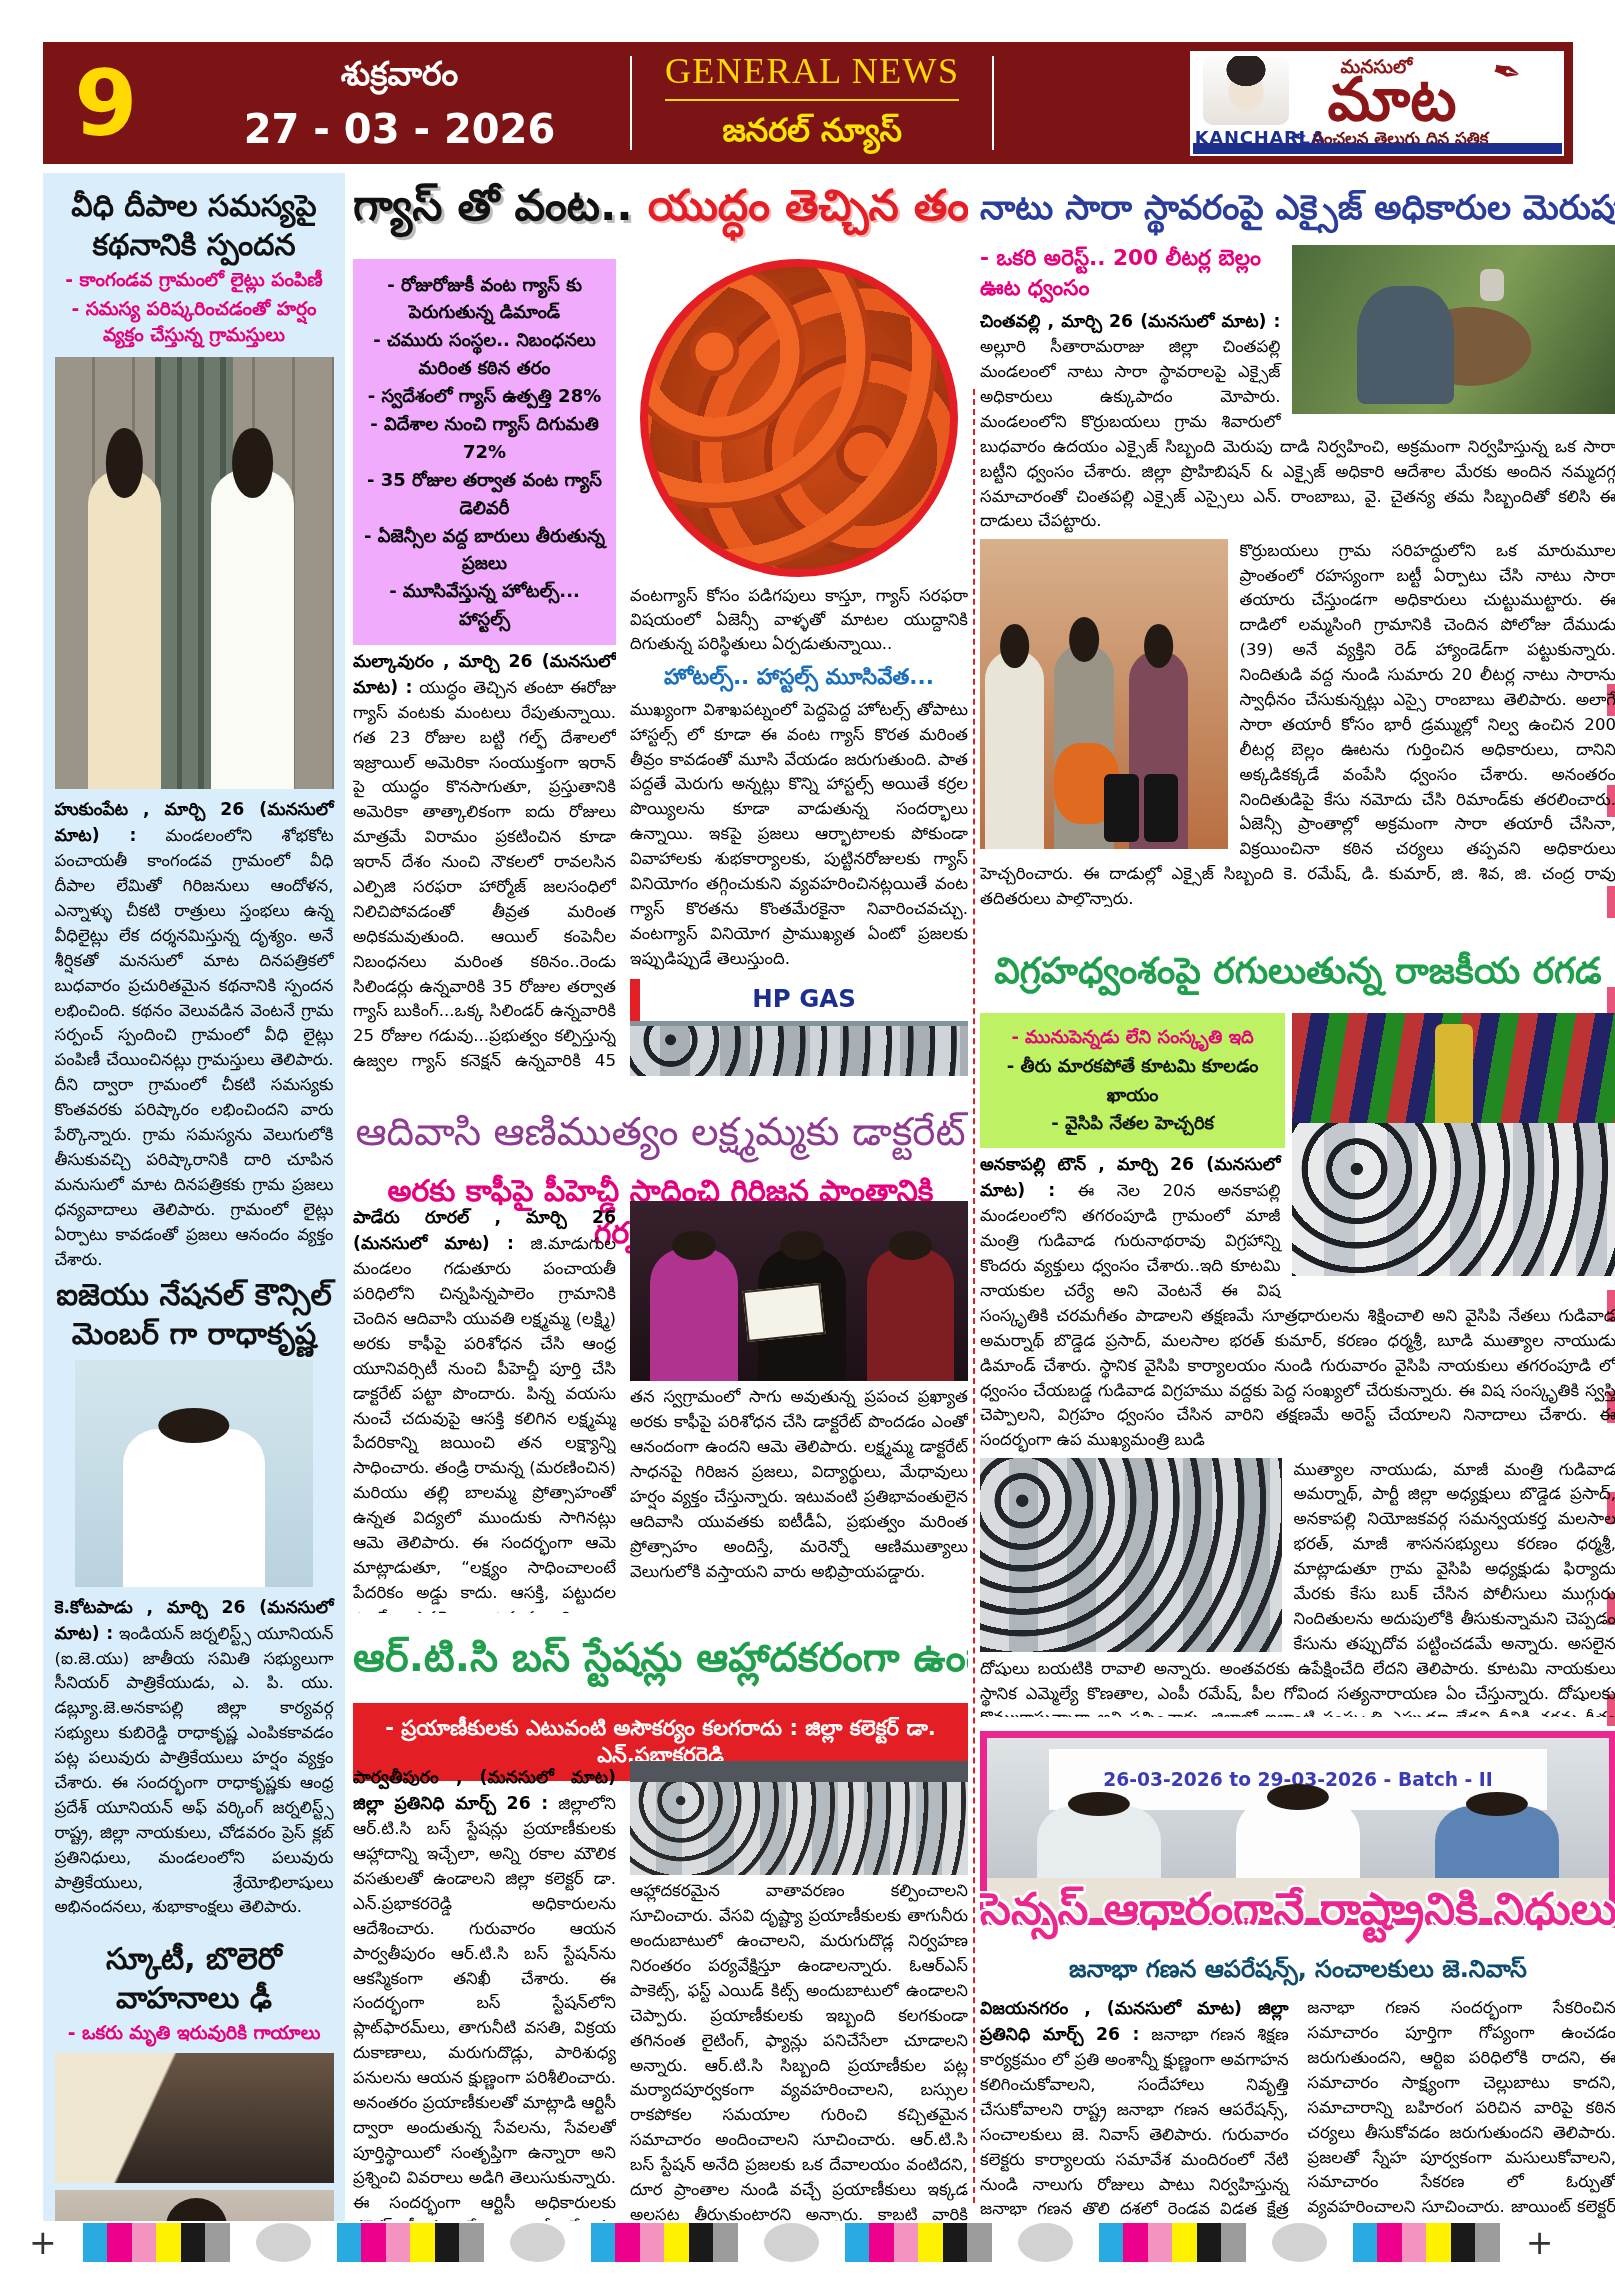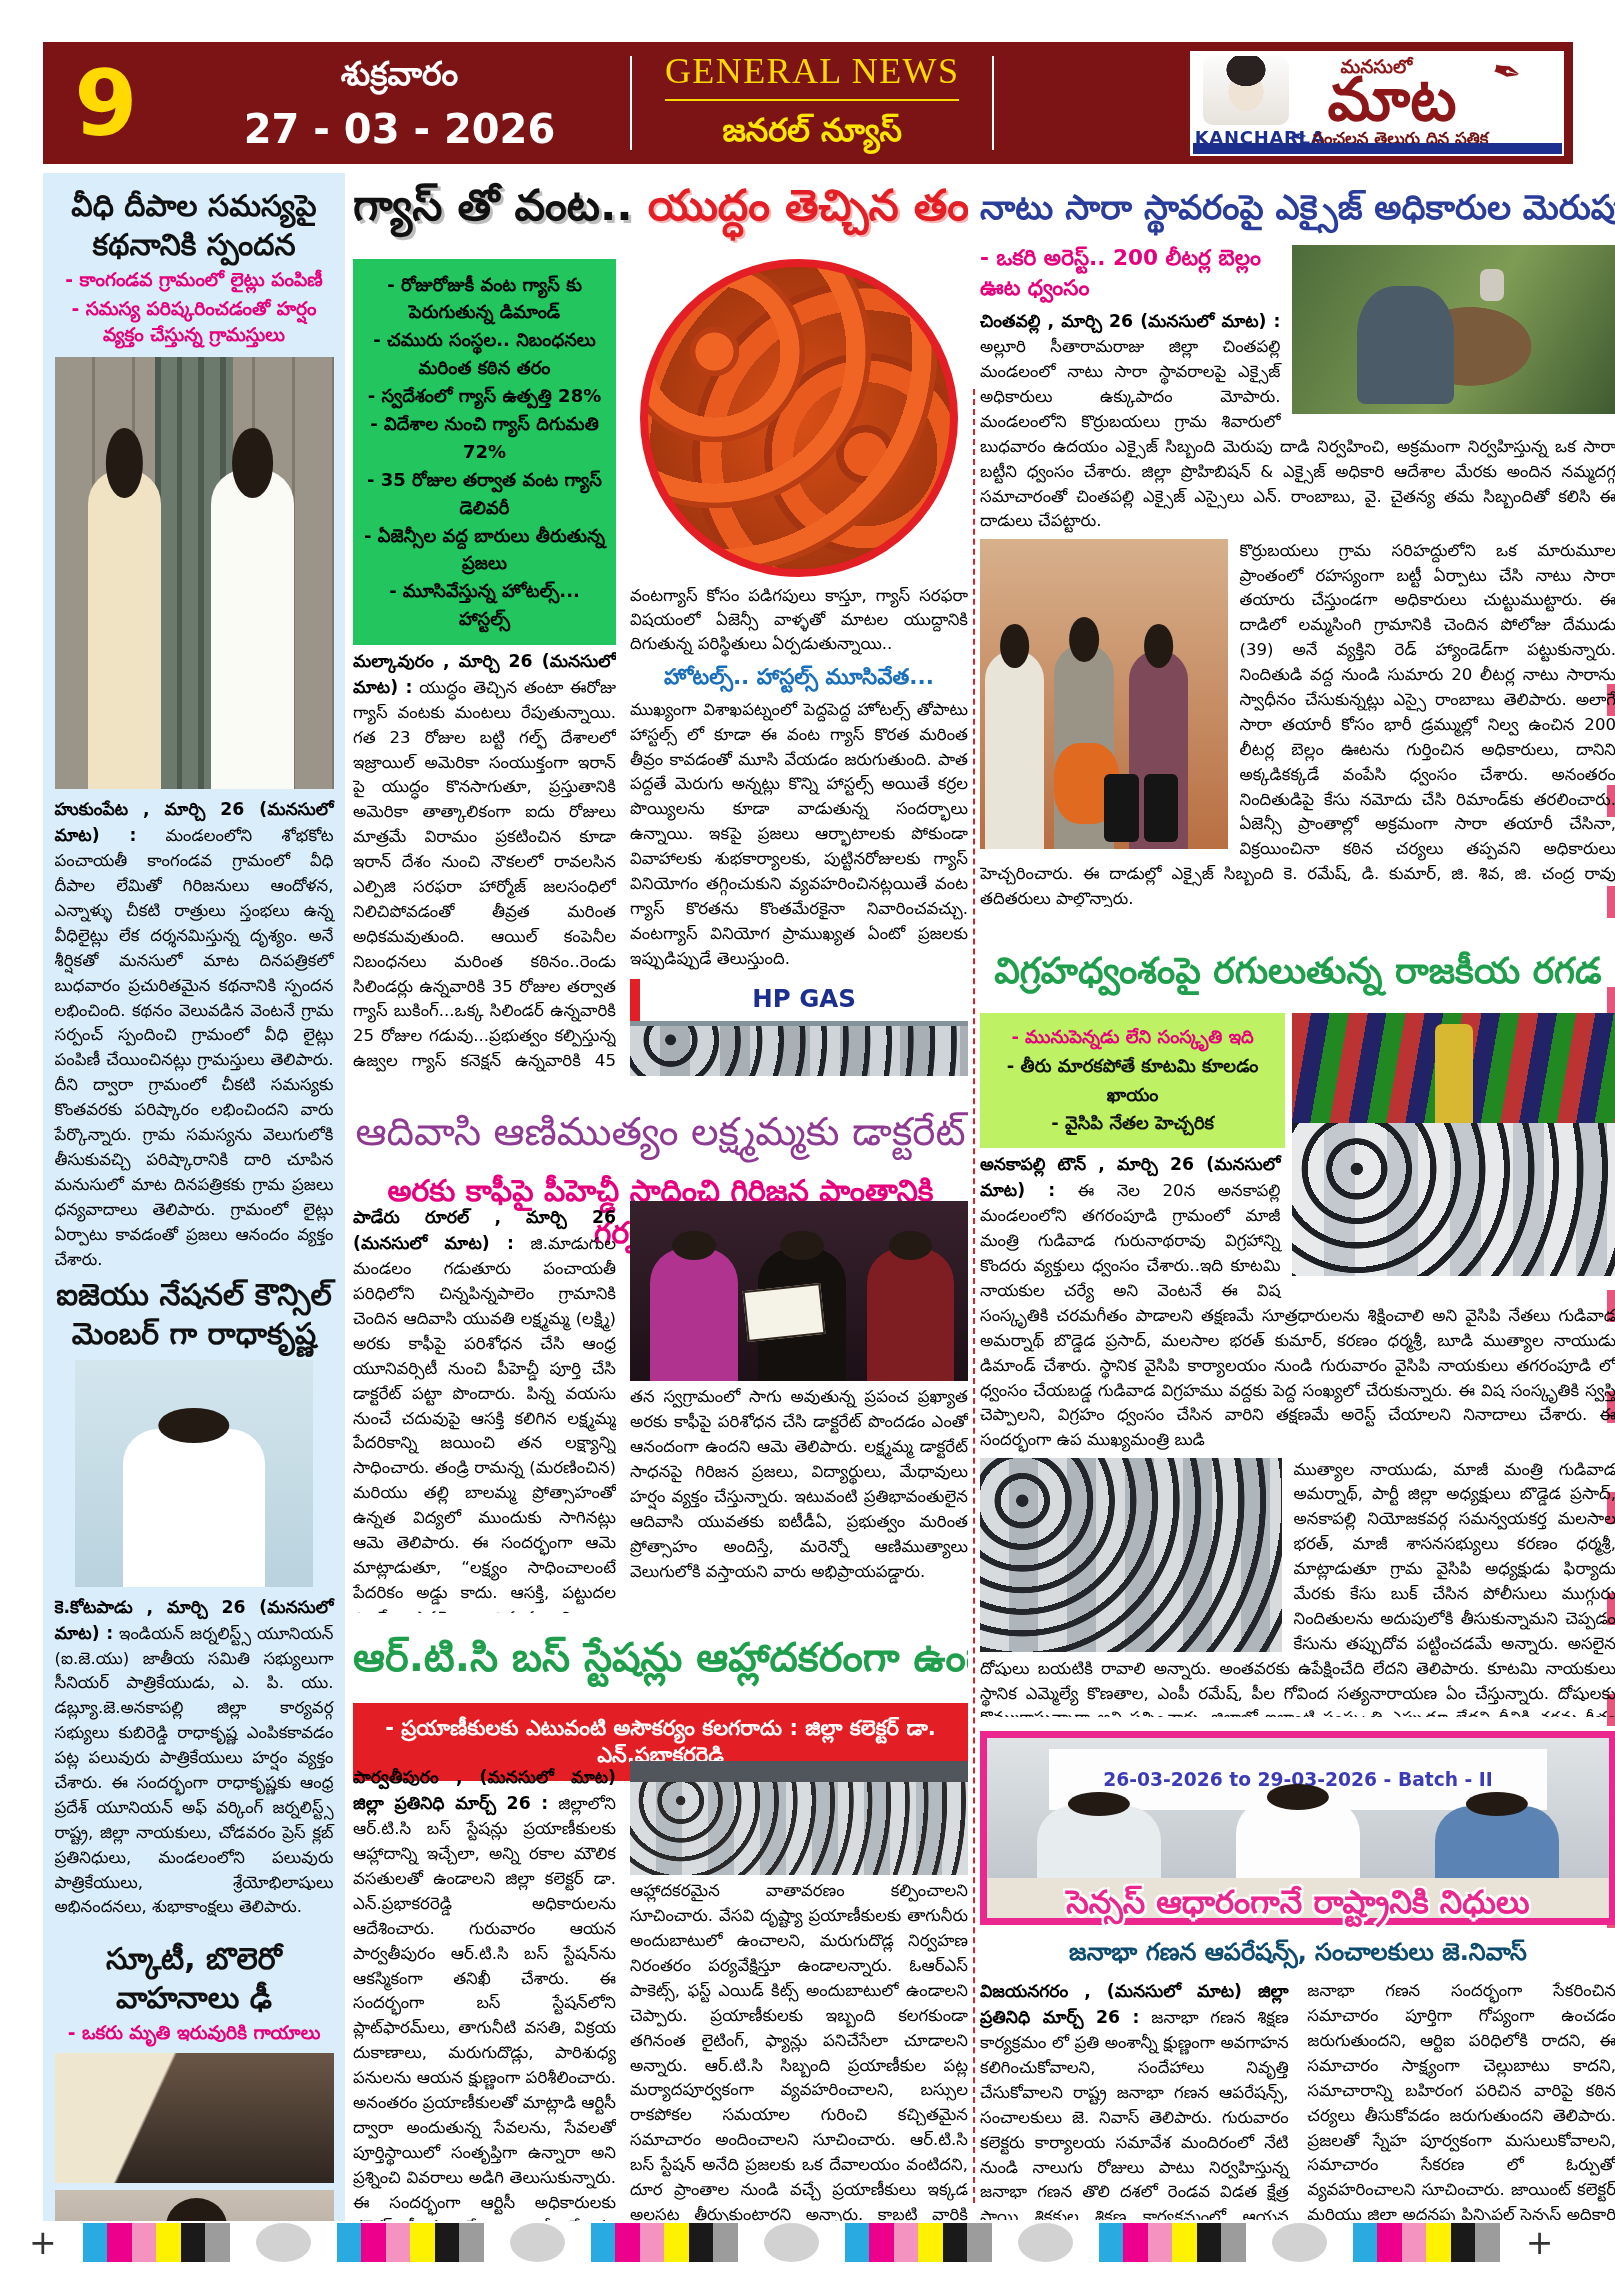--- a/index.html
+++ b/index.html
@@ -55,21 +55,21 @@
   .photo-c2 .head{position:absolute;left:40%;top:6%;width:22%;height:44%;background:#241a14;border-radius:50%;}
   
   .col-center{position:absolute;left:353px;top:180px;width:615px;height:2041px;}
   .blk{position:absolute;left:0;right:0;overflow:hidden;}
   .blk-gas{top:0;height:896px;}
   .gas-head{white-space:nowrap;text-align:center;font-weight:bold;font-size:43px;line-height:1.2;}
   .gas-head .b1{color:#111;text-shadow:2.9px 2.9px 0 #bdbdbd;}
   .gas-head .b2{color:#e31e24;text-shadow:2.2px 2.2px 0 #f6b6b6;}
   .gas-cols{position:absolute;left:0;right:0;top:79px;bottom:0;}
   .gas-left{position:absolute;left:0;top:0;bottom:0;width:263px;overflow:hidden;}
-  .ybox{background:#22c55e;padding:11.5px 8.6px;}
+  .ybox{background:#f0abfc;padding:11.5px 8.6px;}
   .ybox div{font-size:18px;font-weight:bold;text-align:center;line-height:1.55;}
   .gas-right{position:absolute;left:277px;right:0;top:0;bottom:0;overflow:hidden;}
   .cyl{width:302px;height:302px;margin:0 auto;border:8.6px solid #e31e24;border-radius:50%;
        background:
         repeating-radial-gradient(circle at 22% 28%,#f06523 0 18.7px,#b93d12 19.4px 24.5px,transparent 25px 66px),
         repeating-radial-gradient(circle at 72% 62%,#e85a1e 0 21.6px,#a53410 22px 29px,transparent 29.5px 72px),
         radial-gradient(#d94f16,#8f2d0c);}
   .cap{font-size:16.6px;line-height:1.45;text-align:justify;margin-top:7.2px;}
   .bluesub{color:#1a6fbd;font-size:21.6px;font-weight:bold;text-align:center;margin:7.2px 0 1.4px 0;}
   .photo-hp{height:124px;margin-top:7.2px;background:linear-gradient(#8fa0a8,#6f7d85);}
@@ -142,21 +142,21 @@
       repeating-linear-gradient(90deg,#d8dbde 0 29px,#aeb5bb 29px 58px),
       linear-gradient(#c9a37a,#9a7a55);}
   .blk-census{top:1544px;height:489px;}
   .photo-cen{height:180px;border:7.2px solid #ec268f;background:linear-gradient(#dfe3e6,#b9c0c6);}
   .photo-cen .ban{position:absolute;left:10%;right:10%;top:6%;background:#fdfdfd;color:#3b3bb5;
        font-weight:bold;font-size:18.7px;text-align:center;padding:20px 0;}
   .photo-cen .tbl{position:absolute;left:0;right:0;bottom:0;height:22%;background:#e9e2d6;}
   .photo-cen .p1{background:#e7ecee;left:8%;height:62%;}
   .photo-cen .p2{background:#fdfdfd;left:40%;height:66%;}
   .photo-cen .p3{background:#5b84b5;left:72%;height:62%;}
-  .cen-head{position:relative;margin-top:-42px;color:#ec268f;font-size:32px;font-weight:bold;
+  .cen-head{position:relative;margin-top:-42px;color:#ec268f;font-size:44px;font-weight:bold;
        text-align:center;white-space:nowrap;
        text-shadow:-2.2px -2.2px 0 #fff,2.2px -2.2px 0 #fff,-2.2px 2.2px 0 #fff,2.2px 2.2px 0 #fff,0 3.6px 0 #fff;}
   .cen-sub{color:#0c4a6e;font-size:24px;font-weight:bold;text-align:center;margin:10px 0 7.2px 0;}
   .twocol{position:relative;column-count:2;column-gap:18.7px;}
   
   .calbar{position:absolute;left:29px;right:29px;top:2221px;height:43px;display:flex;align-items:center;gap:26px;}
   .cross{font-size:33px;color:#333;line-height:1;}
   .swgrp{display:flex;height:39px;}
   .sw{width:24.5px;height:39px;}
   .sw.c{background:#29abe2}.sw.m{background:#ec008c}.sw.p{background:#f493c0}

